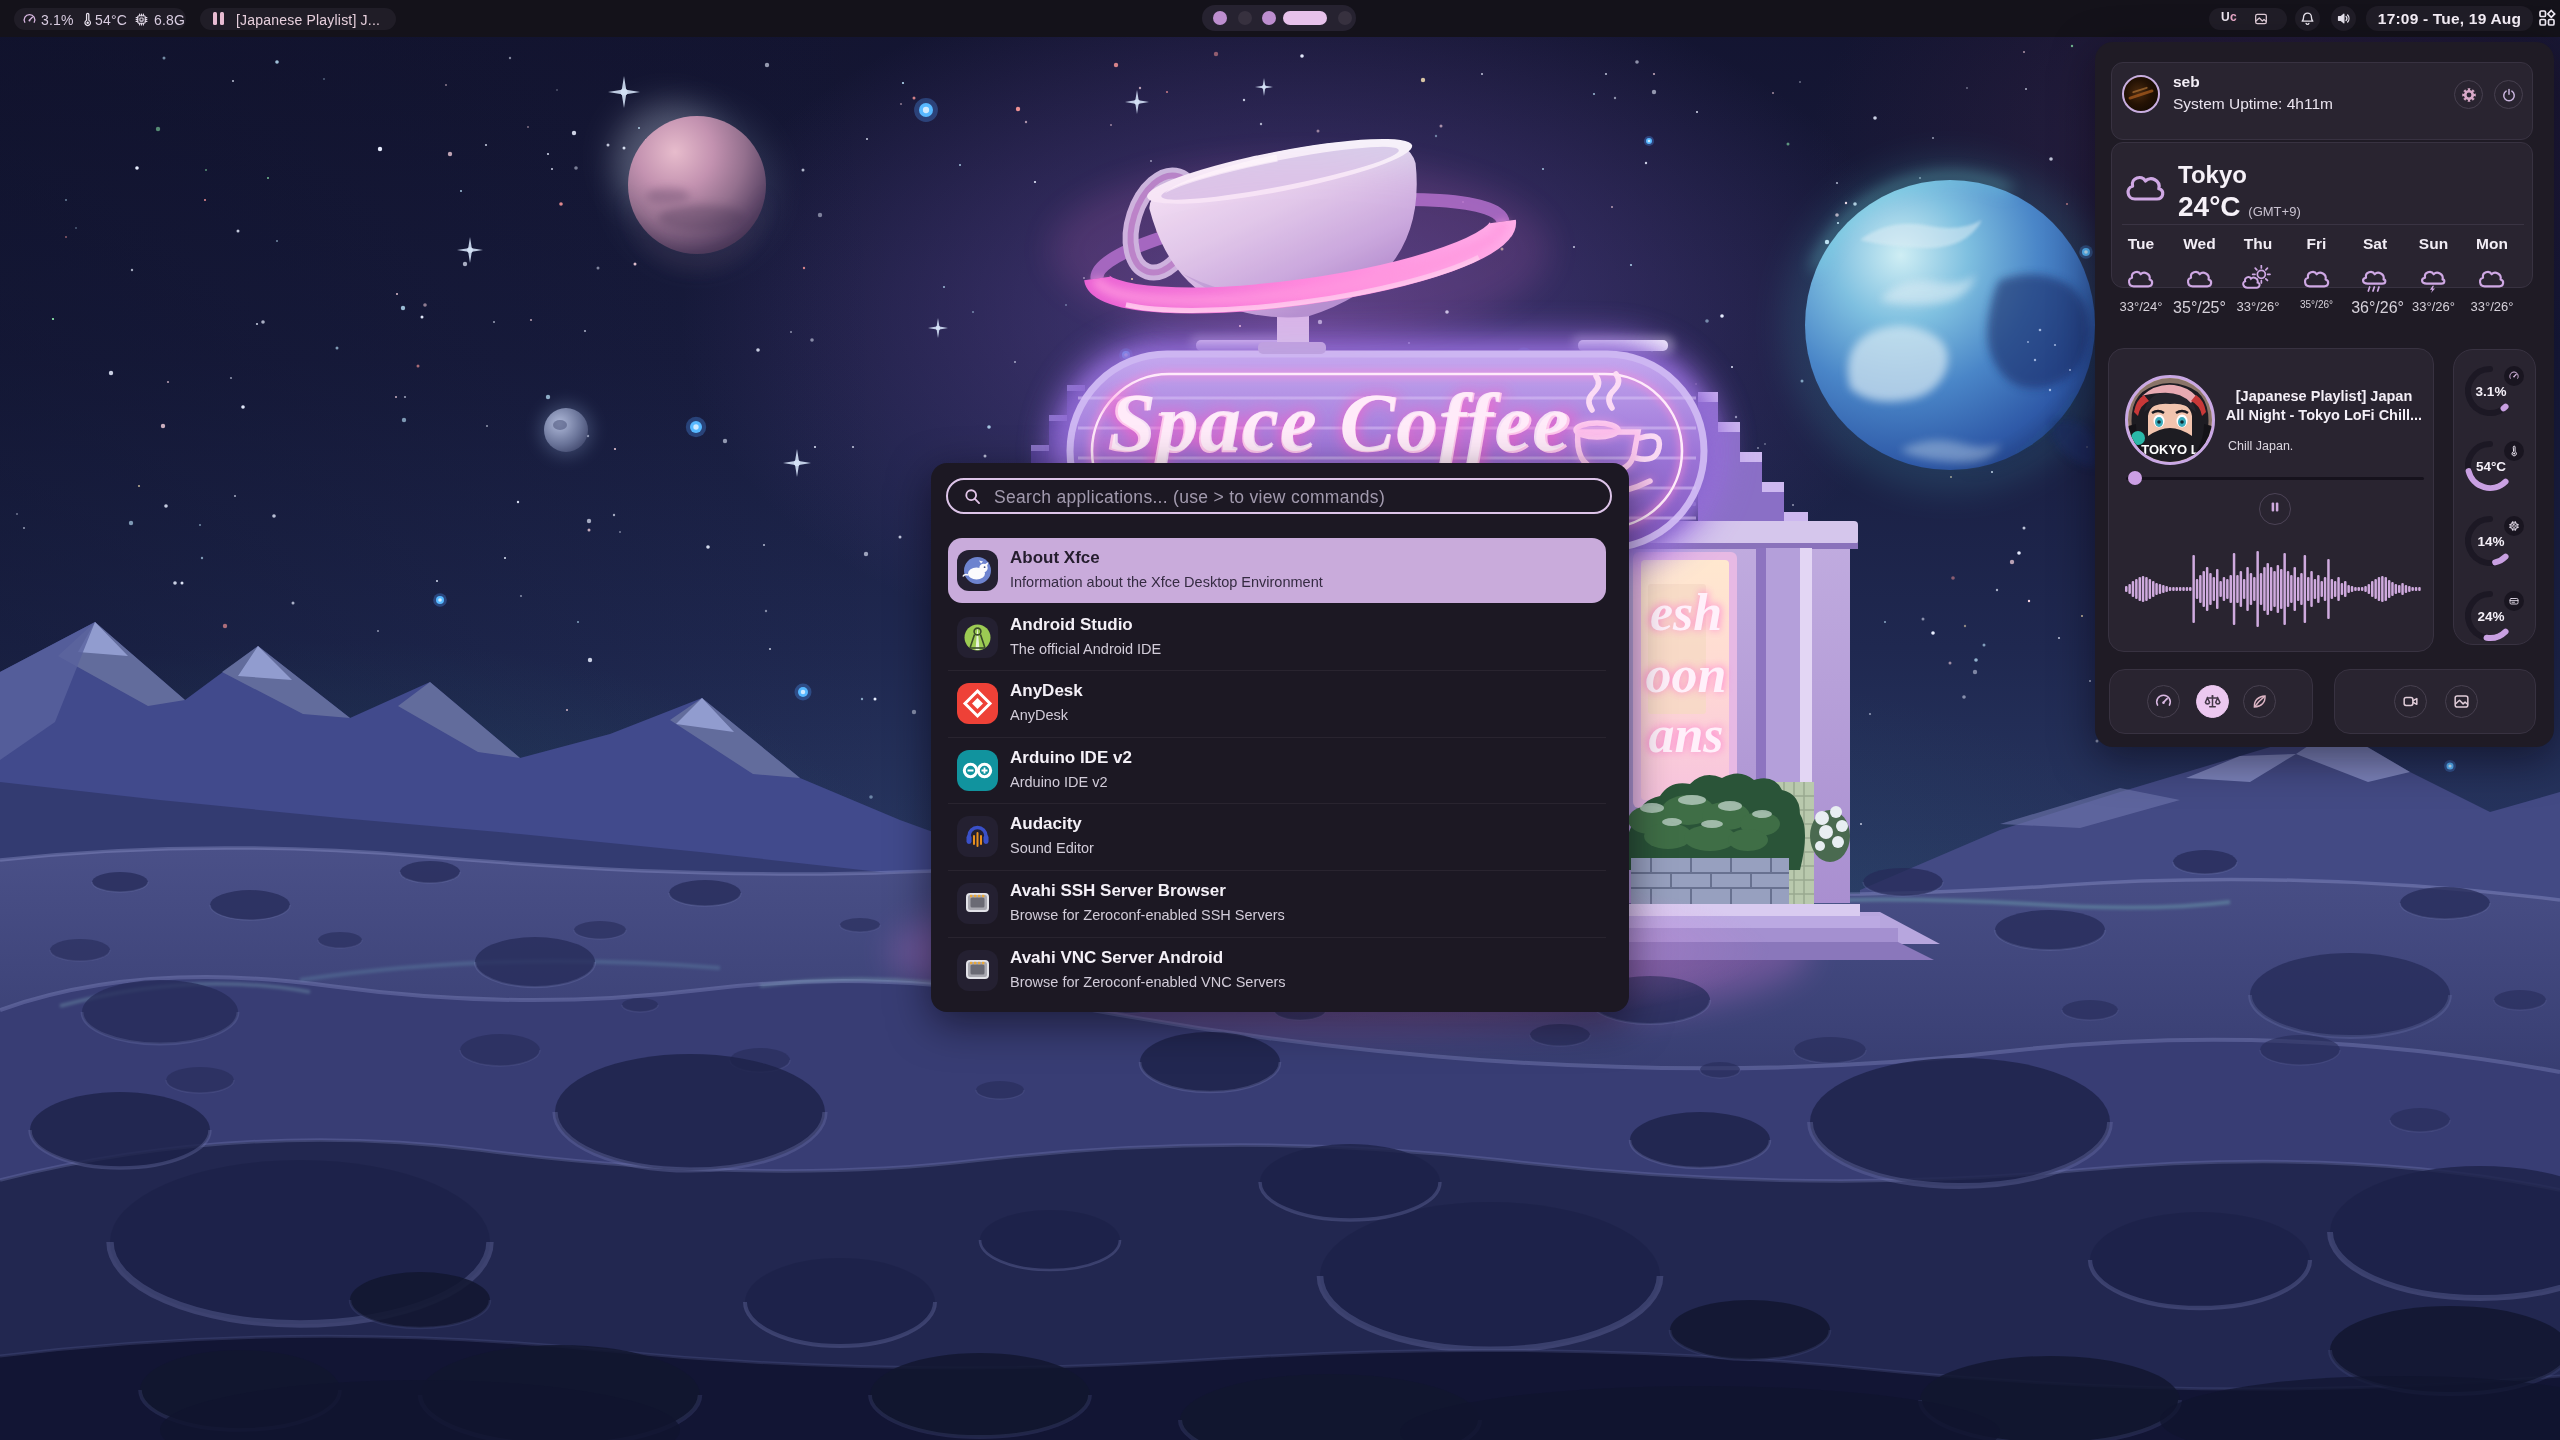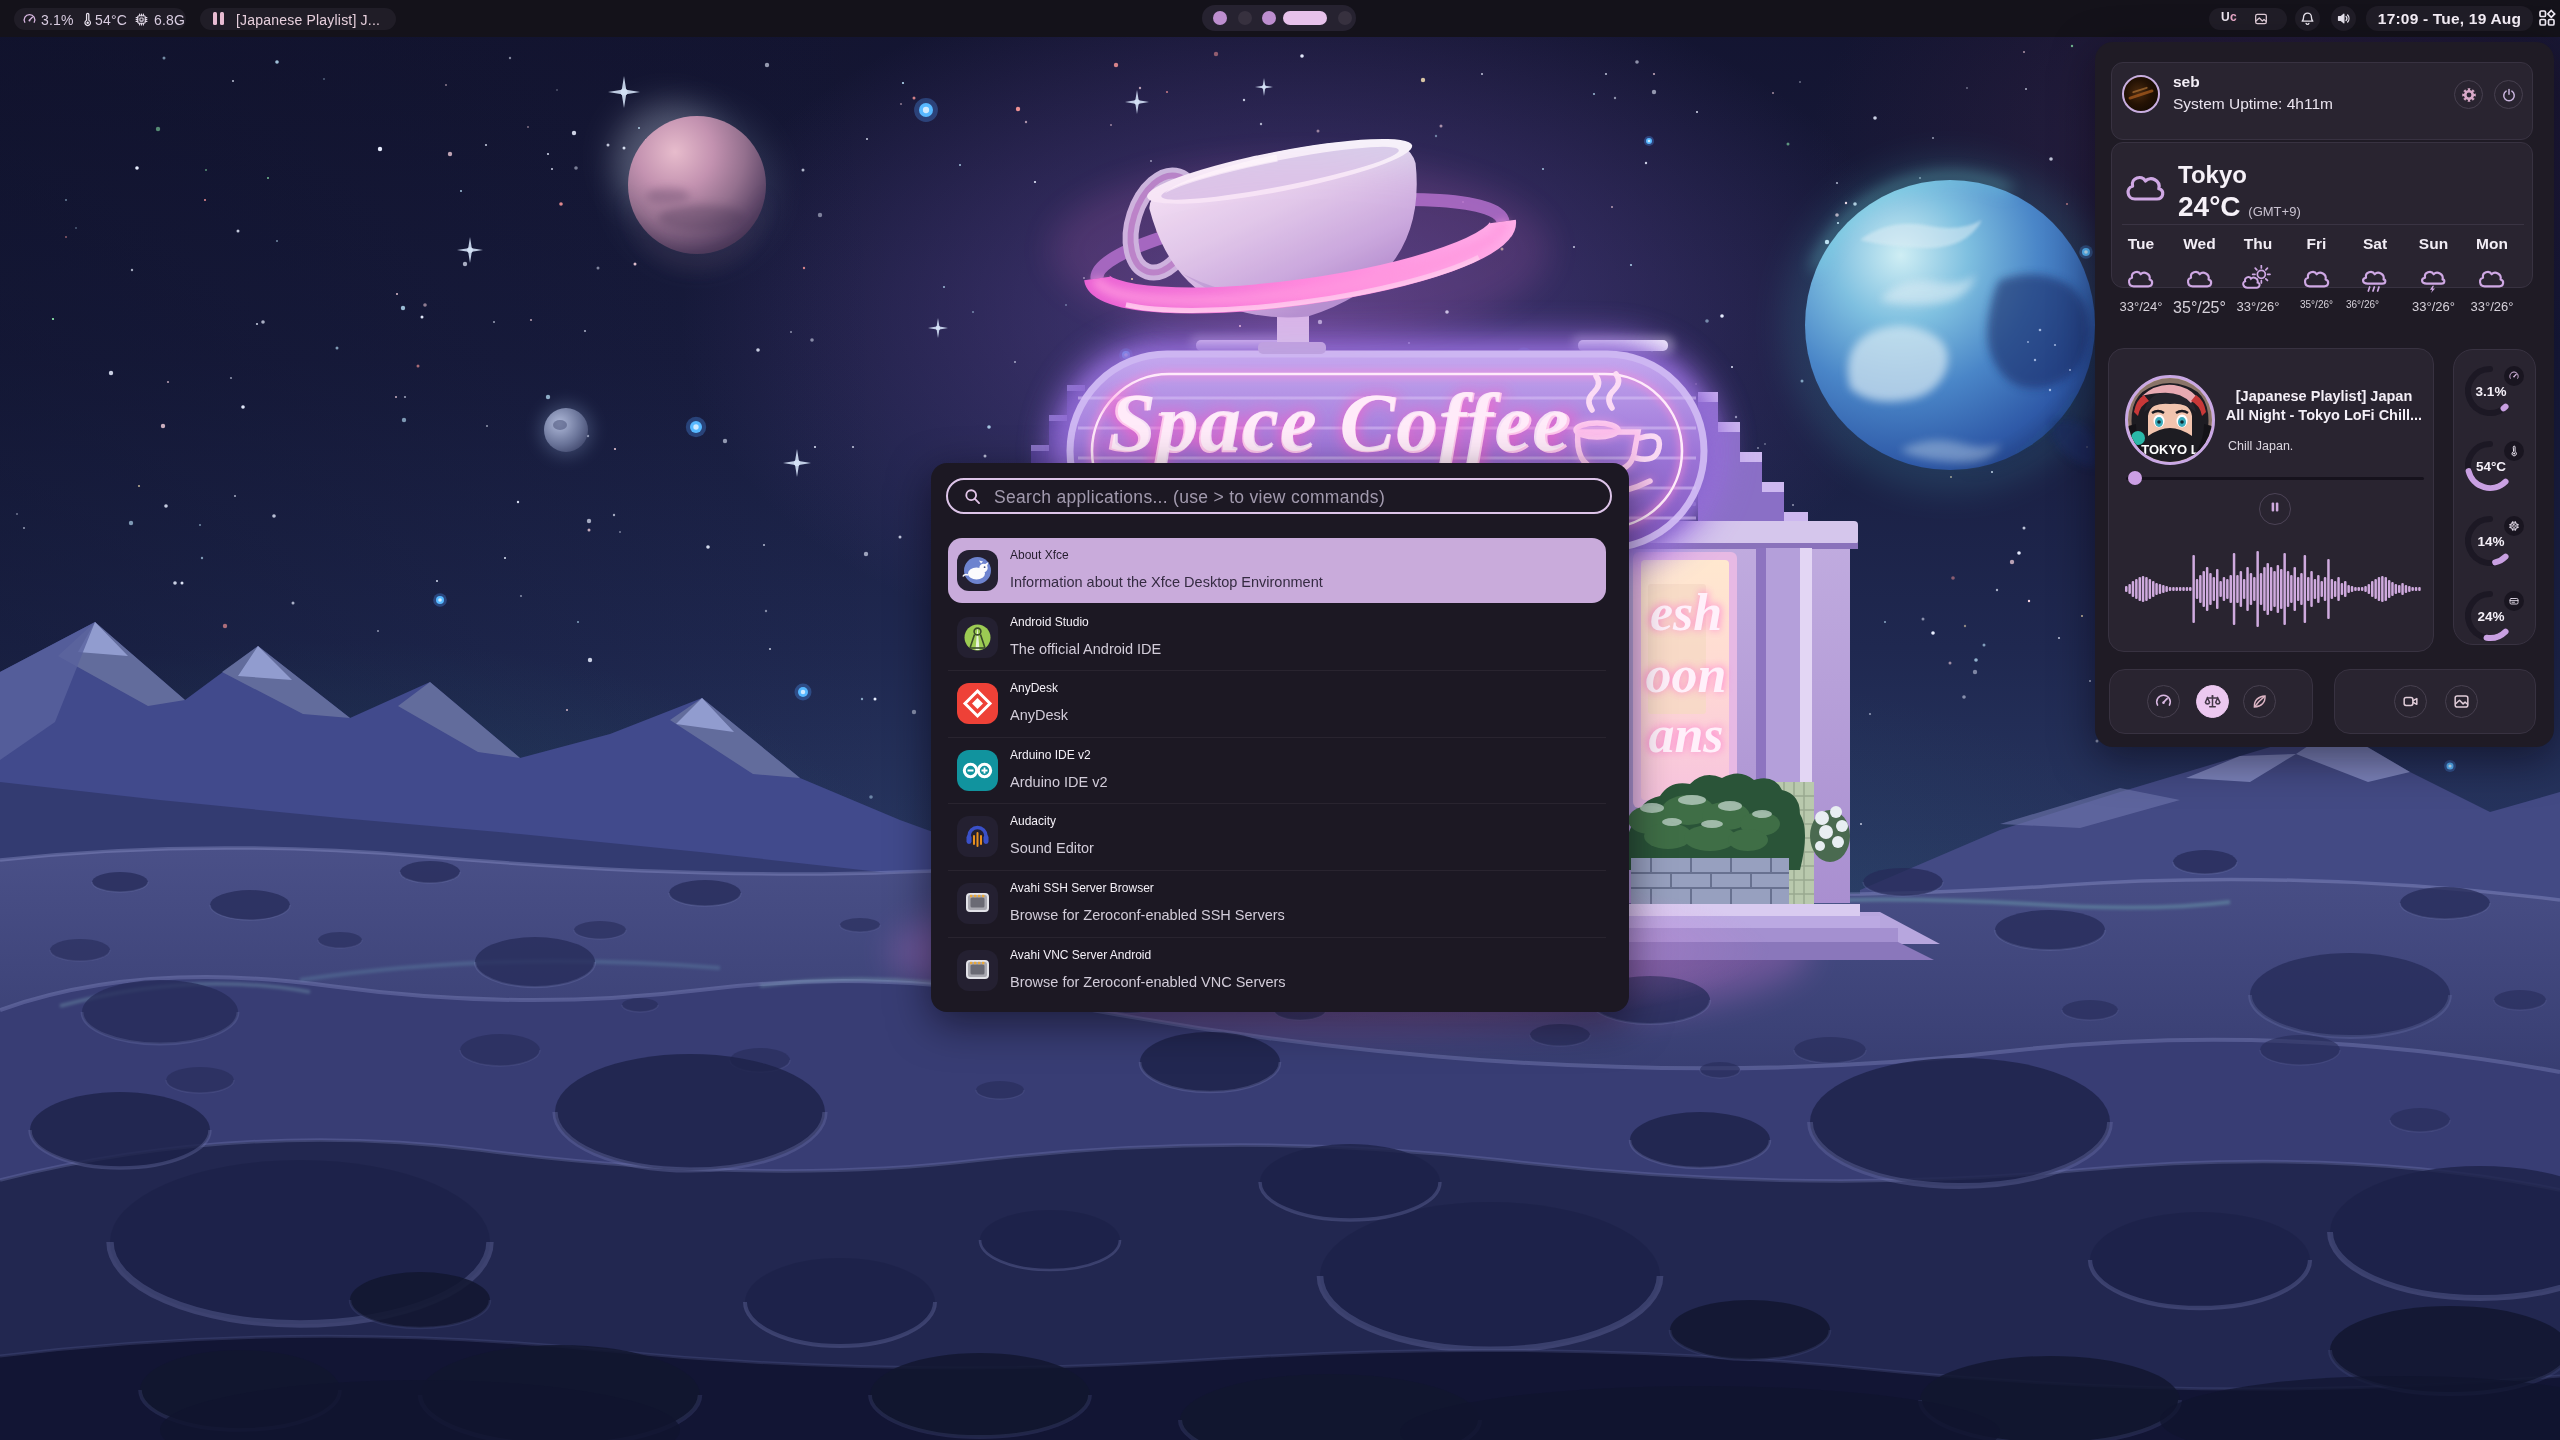--- a/index.html
+++ b/index.html
@@ -8,21 +8,21 @@
 .pill .pi{position:absolute;top:3px}
 .pill .pt{position:absolute;top:3.5px;font-size:14px;color:#d8cce0;letter-spacing:0.2px;white-space:nowrap}
 .dot{position:absolute;top:6px;width:14px;height:14px;border-radius:50%}
 .cbtn{position:absolute;width:25px;height:25px;border-radius:50%;background:#201d27;display:flex;align-items:center;justify-content:center}
 #launcher{position:absolute;left:931px;top:463px;width:698px;height:549px;background:#1c1823;border-radius:16px;box-shadow:0 12px 42px rgba(8,4,14,0.55)}
 #searchbox{position:absolute;left:15px;top:15px;width:666px;height:36px;border:2px solid #ddc4e9;border-radius:19px;box-sizing:border-box}
 .row{position:absolute;left:17px;width:658px;height:65px;border-radius:14px}
 .row.sel{background:#c9abdb}
 .sepline{position:absolute;left:17px;width:658px;height:1px;background:#29242f}
 .ric{position:absolute;left:9px;top:12px}
-.rtitle{position:absolute;left:62px;top:10px;font-size:12px;font-weight:normal;color:#f4f0f7}
+.rtitle{position:absolute;left:62px;top:10px;font-size:17px;font-weight:bold;color:#f4f0f7}
 .rsub{position:absolute;left:62px;top:36px;font-size:14.5px;color:#d2ccd9}
 .row.sel .rtitle{color:#251d2e}
 .row.sel .rsub{color:#352b42}
 #sidebar{position:absolute;left:2095px;top:42px;width:459px;height:705px;background:#1f1b25;border-radius:18px;box-shadow:0 12px 42px rgba(8,4,14,0.5)}
 .card{position:absolute;background:#292430;border:1px solid #383241;border-radius:12px;box-sizing:border-box}
 .rbtn{position:absolute;width:29px;height:29px;border-radius:50%;border:1.5px solid #47404f;box-sizing:border-box;display:flex;align-items:center;justify-content:center}
 .rbtn2{position:absolute;width:33px;height:33px;border-radius:50%;border:1.5px solid #47404f;box-sizing:border-box;display:flex;align-items:center;justify-content:center}
 </style></head><body>
 <svg width="2560" height="1440" viewBox="0 0 2560 1440" style="position:absolute;left:0;top:0">
 <defs>
@@ -1149,21 +1149,21 @@
       <div style="position:absolute;left:175.5px;top:156px;width:58px;text-align:center;font-size:10px;color:#d6d1da">35°/26°</div>
       <div style="position:absolute;left:234.0px;top:92px;width:58px;text-align:center;font-size:15.5px;font-weight:bold;color:#f2edf5">Sat</div>
       <svg style="position:absolute;left:247.0px;top:122px" width="32" height="28" viewBox="0 0 48 42">
         <g transform="translate(0,0) scale(1.0)">
           <path d="M13 28 H35 C41.5 28 40 20 36.8 21.8 C39 13.5 28.5 8.5 23.5 14 C20 7.5 8.5 10.8 10.6 19.2 C4 20.5 4.5 28 13 28 Z" fill="none" stroke="#cfa8e4" stroke-width="3.2" stroke-linejoin="round"></path>
           <g stroke="#cfa8e4" stroke-width="2.6" stroke-linecap="round">
             <path d="M16 33 L14 39 M23 33 L21 39 M30 33 L28 39"></path>
           </g>
         </g>
       </svg>
-      <div style="position:absolute;left:234.0px;top:156px;width:58px;text-align:left;font-size:10px;color:#d6d1da">36°/26°</div>
+      <div style="position:absolute;left:234.0px;top:156px;width:58px;text-align:right;font-size:16px;color:#d6d1da">36°/26°</div>
       <div style="position:absolute;left:292.5px;top:92px;width:58px;text-align:center;font-size:15.5px;font-weight:bold;color:#f2edf5">Sun</div>
       <svg style="position:absolute;left:305.5px;top:122px" width="32" height="28" viewBox="0 0 48 42">
         <g transform="translate(0,0) scale(1.0)">
           <path d="M13 28 H35 C41.5 28 40 20 36.8 21.8 C39 13.5 28.5 8.5 23.5 14 C20 7.5 8.5 10.8 10.6 19.2 C4 20.5 4.5 28 13 28 Z" fill="none" stroke="#cfa8e4" stroke-width="3.2" stroke-linejoin="round"></path>
           <path d="M22 31 L18 37 h3.4 L19.5 42 L25.5 35.2 h-3.4 L24 31 Z" fill="#cfa8e4"></path>
         </g>
       </svg>
       <div style="position:absolute;left:292.5px;top:156px;width:58px;text-align:center;font-size:13px;color:#d6d1da">33°/26°</div>
       <div style="position:absolute;left:351.0px;top:92px;width:58px;text-align:center;font-size:15.5px;font-weight:bold;color:#f2edf5">Mon</div>
       <svg style="position:absolute;left:364.0px;top:122px" width="32" height="28" viewBox="0 0 48 42">

